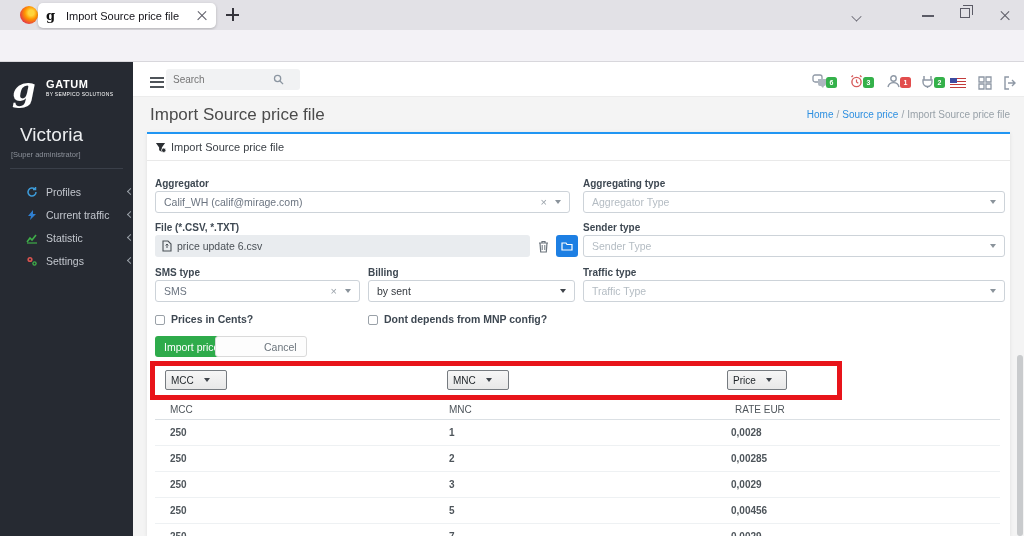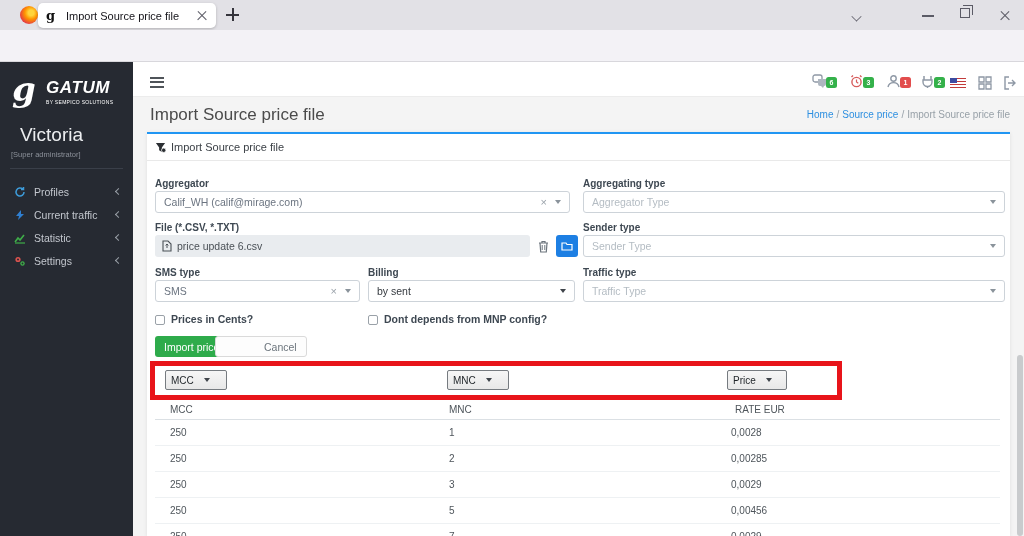--- a/index.html
+++ b/index.html
@@ -40,26 +40,26 @@
   .urltxt .dom { color:#15141a; }
   .zoom-pill { margin-left:auto; background:#fff; border:1px solid #e3e3e8; border-radius:4px;
     font-size:9.5px; color:#45444c; padding:2px 5px; }
   .uicon { width:16px; height:16px; margin:0 4px; flex:0 0 auto; }
   .rchrome { top:38px; width:17px; height:17px; }
 
   
   .sidebar { left:0; top:62px; width:133px; height:474px; background:#262a32; }
   .logo-g { left:12px; top:10px; font:bold italic 34px/34px "DejaVu Serif",serif; color:#fff; }
   .brand { left:46px; top:16px; color:#fff; }
-  .brand .b1 { font-size:17px; font-weight:bold; letter-spacing:.6px;font-style:italic; }
+  .brand .b1 { font-size:11px; font-weight:bold; letter-spacing:.6px; }
   .brand .b2 { font-size:5px; letter-spacing:.3px; margin-top:1px; }
   .uname { left:20px; top:62px; font-size:19px; color:#eceef0; }
   .urole { left:11px; top:88px; font-size:7.5px; color:#8b9099; }
   .sdiv { left:10px; top:106px; width:113px; height:1px; background:#3a3f49; }
-  .sitem { left:0; width:133px; height:23px; display:flex; align-items:center; padding:0 12px 0 14px; cursor:pointer; }
+  .sitem { left:12px; width:133px; height:23px; display:flex; align-items:center; padding:0 12px 0 14px; cursor:pointer; }
   .sitem .lab { font-size:10.5px; color:#c3c7ce; margin-left:8px; }
   .sitem .chev { margin-left:auto; width:5px; height:5px; border-left:1.4px solid #9aa0a8; border-bottom:1.4px solid #9aa0a8; transform:rotate(45deg); }
 
   
   .topnav { left:133px; top:62px; width:891px; height:35px; background:#fff; border-bottom:1px solid #ececec; }
   .burger { left:150px; top:77px; width:14px; height:11px; }
   .burger i { display:block; height:1.8px; background:#4f5459; margin-bottom:2.6px; }
   .searchbox { left:166px; top:69px; width:134px; height:21px; background:#f1f2f3; border-radius:3px;
     display:flex; align-items:center; padding:0 7px; }
   .searchbox input { border:none; background:transparent; outline:none; width:100px; font-size:10px; color:#555;
@@ -109,21 +109,21 @@
   .btn { position:absolute; height:21px; border-radius:3px; font-size:10.5px; display:flex;
     align-items:center; padding:0 9px; cursor:pointer; }
   .btn-green { background:#2eab4b; color:#fff; }
   .btn-cancel { background:#fdfdfd; border:1px solid #dadada; color:#6c757d;padding-left:48px; }
 
   .hlrect { position:absolute; left:3px; top:227px; width:692px; height:39px; border:5px solid #e8141a; }
 
   .thead-cell, .tcell { position:absolute; font-size:10px; color:#4e555b; }
   .thead-row { position:absolute; left:8px; top:267px; width:845px; height:19px; border-bottom:1px solid #dbe0e4; }
   .trow { position:absolute; left:8px; width:845px; height:26px; border-bottom:1px solid #eef1f3; }
-  .tcell { line-height:26px; }
+  .tcell { line-height:26px;font-weight:bold; }
 
   .scroll-thumb { left:1017px; top:355px; width:6px; height:181px; background:#c9cbcd; border-radius:3px; }
   svg { display:block; }
 </style>
 </head>
 <body>
 
 <div class="screen">
 
   <div class="abs tabstrip">
@@ -234,20 +234,27 @@
         <span class="chev"></span>
     </div>
   </div>
 
   <div class="abs topnav"></div>
   <div class="abs burger">
       <i></i>
       <i></i>
       <i></i>
     </div>
+  <div class="abs searchbox">
+    <input placeholder="Search" style="">
+    <svg width="11" height="11" viewBox="0 0 12 12">
+        <circle cx="5" cy="5" r="3.4" fill="none" stroke="#8b95a0" stroke-width="1.4"></circle>
+        <path d="M7.6 7.6L11 11" stroke="#8b95a0" stroke-width="1.4"></path>
+      </svg>
+  </div>
 
   <div class="abs badge-ico" style="left:812px">
     <svg width="16" height="14" viewBox="0 0 16 14">
         <rect x="1" y="1" width="9" height="7" rx="2" fill="none" stroke="#8e98a5" stroke-width="1.3"></rect>
         <path d="M6 5h8v5a2 2 0 0 1-2 2l-1 2-2-2H8a2 2 0 0 1-2-2z" fill="#aeb6c0"></path>
       </svg>
     <span class="cnt" style="background:#34b14a">6</span>
   </div>
   <div class="abs badge-ico" style="left:849px">
     <svg width="15" height="15" viewBox="0 0 15 15">

